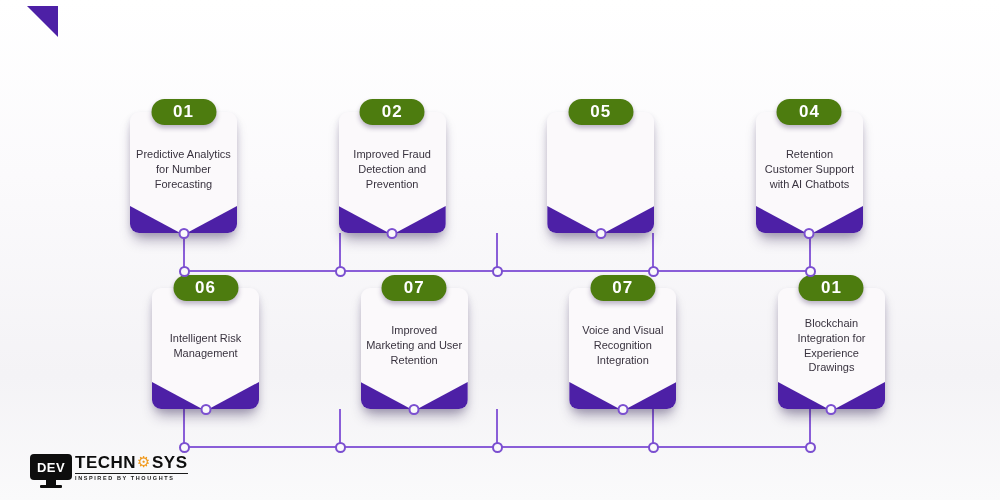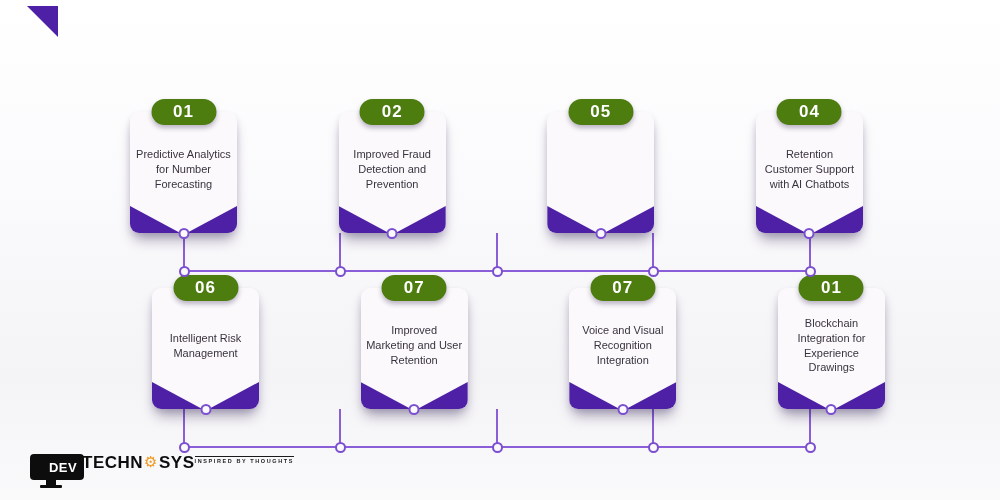--- a/index.html
+++ b/index.html
@@ -49,25 +49,25 @@
   }
   .card-dot{left:50%;bottom:-6px;transform:translateX(-50%);}
   .vline{position:absolute;width:2px;background:#8a5ed8;}
   .hline{position:absolute;height:2px;background:#8a5ed8;}
   
   .logo{position:absolute;left:30px;top:454px;display:flex;align-items:flex-start;}
   .monitor{position:relative;width:42px;height:38px;}
   .monitor-screen{
     position:absolute;left:0;top:0;width:42px;height:26px;background:#0d0d0d;border-radius:4px;
     display:flex;align-items:center;justify-content:center;
-    color:#ffffff;font-size:13px;font-weight:bold;letter-spacing:.5px;padding-left:12px;
+    color:#ffffff;font-size:13px;font-weight:bold;letter-spacing:.5px;
   }
   .monitor-neck{position:absolute;left:16px;top:26px;width:10px;height:5px;background:#0d0d0d;}
   .monitor-base{position:absolute;left:10px;top:31px;width:22px;height:3px;background:#0d0d0d;border-radius:1px;}
-  .logo-right{margin-left:10px;display:flex;flex-direction:row;}
+  .logo-right{margin-left:3px;display:flex;flex-direction:column;}
   .logo-word{display:flex;align-items:center;font-size:17px;font-weight:bold;color:#0d0d0d;letter-spacing:.5px;line-height:1;}
   .gear{font-family:"DejaVu Sans",sans-serif;color:#f09819;font-size:15px;line-height:1;margin:0 1px;}
   .tagline{margin-top:2px;font-size:5.5px;letter-spacing:1.6px;color:#1a1a1a;font-weight:bold;border-top:1px solid #1a1a1a;padding-top:1px;}
 </style>
 </head>
 <body>
 
 <div id="canvas">
 
   <div class="corner-tri"></div>

